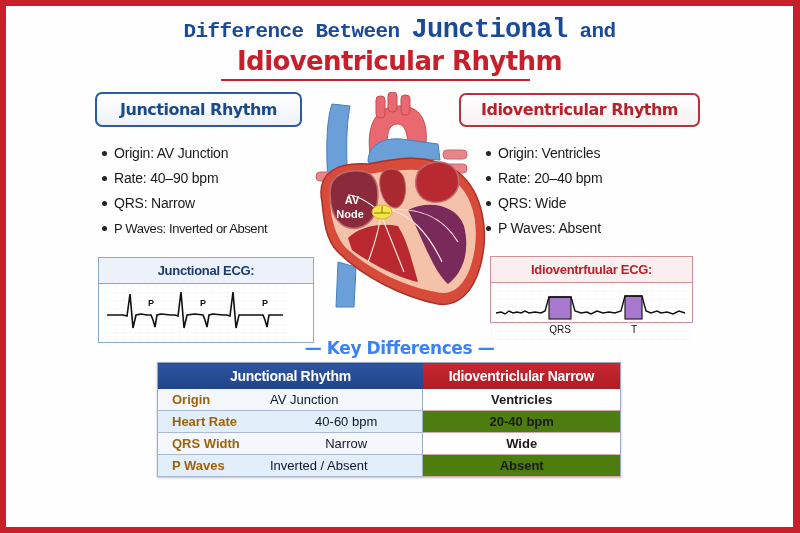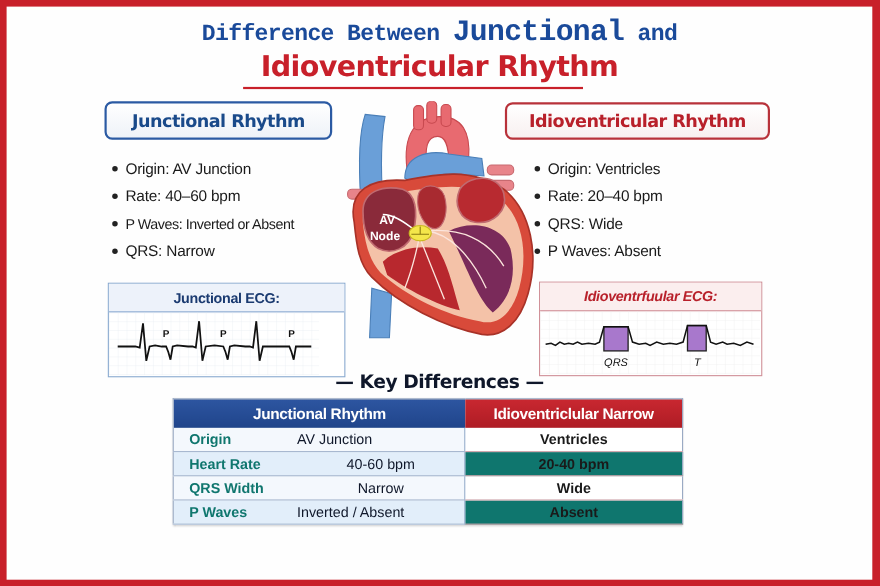--- a/index.html
+++ b/index.html
@@ -12,59 +12,59 @@
   .hbox { position:absolute; border-radius:7px; background:linear-gradient(#ffffff,#eef2f8); text-align:center; font-family:"DejaVu Sans", sans-serif; font-weight:bold; font-size:16px; letter-spacing:-0.5px; box-sizing:border-box; }
   .hbox.blue { left:89px; top:86px; width:207px; height:35px; border:2px solid #2b5aa3; color:#1a4a8a; line-height:31px; }
   .hbox.red { left:453px; top:87px; width:241px; height:34px; border:2px solid #b8323a; color:#b8202a; line-height:30px; background:linear-gradient(#ffffff,#f8f0f0); }
   ul.bul { position:absolute; margin:0; padding:0; list-style:none; }
   ul.bul li { height:25px; line-height:25px; font-size:14px; color:#1a1a1a; letter-spacing:-0.2px; white-space:nowrap; }
   ul.bul li .dot { display:inline-block; width:5px; height:5px; border-radius:50%; background:#222; margin-right:7px; vertical-align:middle; position:relative; top:-1px; }
   ul.bul.left { left:96px; top:135px; }
   ul.bul.right { left:480px; top:135px; }
   .ecg { position:absolute; border:1.5px solid #7a9cc8; box-sizing:border-box; background:#fff; }
   .ecg.blue { left:92px; top:251px; width:216px; height:86px; border-color:#8aaad0; }
-  .ecg.red { left:484px; top:250px; width:203px; height:86px; border-color:#d09098;font-style:italic; }
+  .ecg.red { left:484px; top:250px; width:203px; height:67px; border-color:#d09098; }
   .ecg .ehead { height:26px; line-height:26px; text-align:center; font-weight:bold; font-size:13px; letter-spacing:-0.3px; border-bottom:1.5px solid #8aaad0; box-sizing:border-box; }
   .ecg.blue .ehead { color:#1a3a70; background:#edf2fa; }
   .ecg.red .ehead { color:#b8202a; background:#fbeeee; border-bottom-color:#d09098; }
   .ecg svg { position:absolute; left:0; top:26px; }
-  .key-title { position:absolute; left:0; top:332px; width:787px; text-align:center; font-family:"DejaVu Sans", sans-serif; font-weight:bold; font-size:17px; color:#0f172a; letter-spacing:-0.4px; }
+  .key-title { position:absolute; left:0; top:332px; width:787px; text-align:center; font-family:"DejaVu Sans", sans-serif; font-weight:bold; font-size:17px; color:#3b82f6; letter-spacing:-0.4px; }
   table.kd { position:absolute; left:151px; top:356px; width:464px; border-collapse:collapse; font-size:13px; box-shadow:0 1px 2px rgba(0,0,0,0.25); }
   table.kd th { height:26px; color:#fff; font-weight:bold; font-size:14px; letter-spacing:-0.3px; padding:0; }
   table.kd th.jh { background:linear-gradient(#2d55a0,#1f448a); width:225px; }
   table.kd th.ih { background:linear-gradient(#c82730,#ae1c24); }
   table.kd td { height:21px; padding:0; border-bottom:1.5px solid #a8b8d0; }
-  table.kd td.lab { font-weight:bold; padding-left:14px; width:98px; color:#0f766e; }
+  table.kd td.lab { font-weight:bold; padding-left:14px; width:98px; color:#a16207; }
   table.kd td.jv { color:#0f172a; border-right:1.5px solid #9ab0cc; }
   table.kd td.iv { text-align:center; font-weight:bold; color:#1a1a1a; border-bottom-color:#d0a8ae; }
   table.kd tr.r0 td.lab, table.kd tr.r0 td.jv, table.kd tr.r2 td.lab, table.kd tr.r2 td.jv { background:#f4f8fd; }
   table.kd tr.r1 td.lab, table.kd tr.r1 td.jv, table.kd tr.r3 td.lab, table.kd tr.r3 td.jv { background:#e2eefa; }
   table.kd tr.r0 td.iv, table.kd tr.r2 td.iv { background:#ffffff; }
-  table.kd tr.r1 td.iv, table.kd tr.r3 td.iv { background:#0f766e; }
+  table.kd tr.r1 td.iv, table.kd tr.r3 td.iv { background:#4d7c0f; }
   table.kd tr.r1 td.jv, table.kd tr.r2 td.jv { font-weight:normal;text-align:center; }
   table.kd { border:1.5px solid #9aaac4; }
   .heart { position:absolute; left:302px; top:86px; }
 </style>
 </head>
 <body>
 
 <div class="frame">
 
   <div class="title1">
     <span>Difference Between </span><span class="big">Junctional</span><span> and</span>
   </div>
   <div class="title2">Idioventricular Rhythm</div>
   <div class="title-underline"></div>
 
   <div class="hbox blue">Junctional Rhythm</div>
   <ul class="bul left">
     <li><span class="dot"></span><span>Origin: AV Junction</span></li>
-    <li><span class="dot"></span><span>Rate: 40–60 bpm</span></li>
+    <li><span class="dot"></span><span>Rate: 40–90 bpm</span></li>
+    <li><span class="dot"></span><span>QRS: Narrow</span></li>
     <li><span class="dot"></span><span style="font-size:13px;letter-spacing:-0.4px">P Waves: Inverted or Absent</span></li>
-    <li><span class="dot"></span><span>QRS: Narrow</span></li>
   </ul>
 
   <div class="hbox red">Idioventricular Rhythm</div>
   <ul class="bul right">
     <li><span class="dot"></span><span>Origin: Ventricles</span></li>
     <li><span class="dot"></span><span>Rate: 20–40 bpm</span></li>
     <li><span class="dot"></span><span>QRS: Wide</span></li>
     <li><span class="dot"></span><span>P Waves: Absent</span></li>
   </ul>
 

